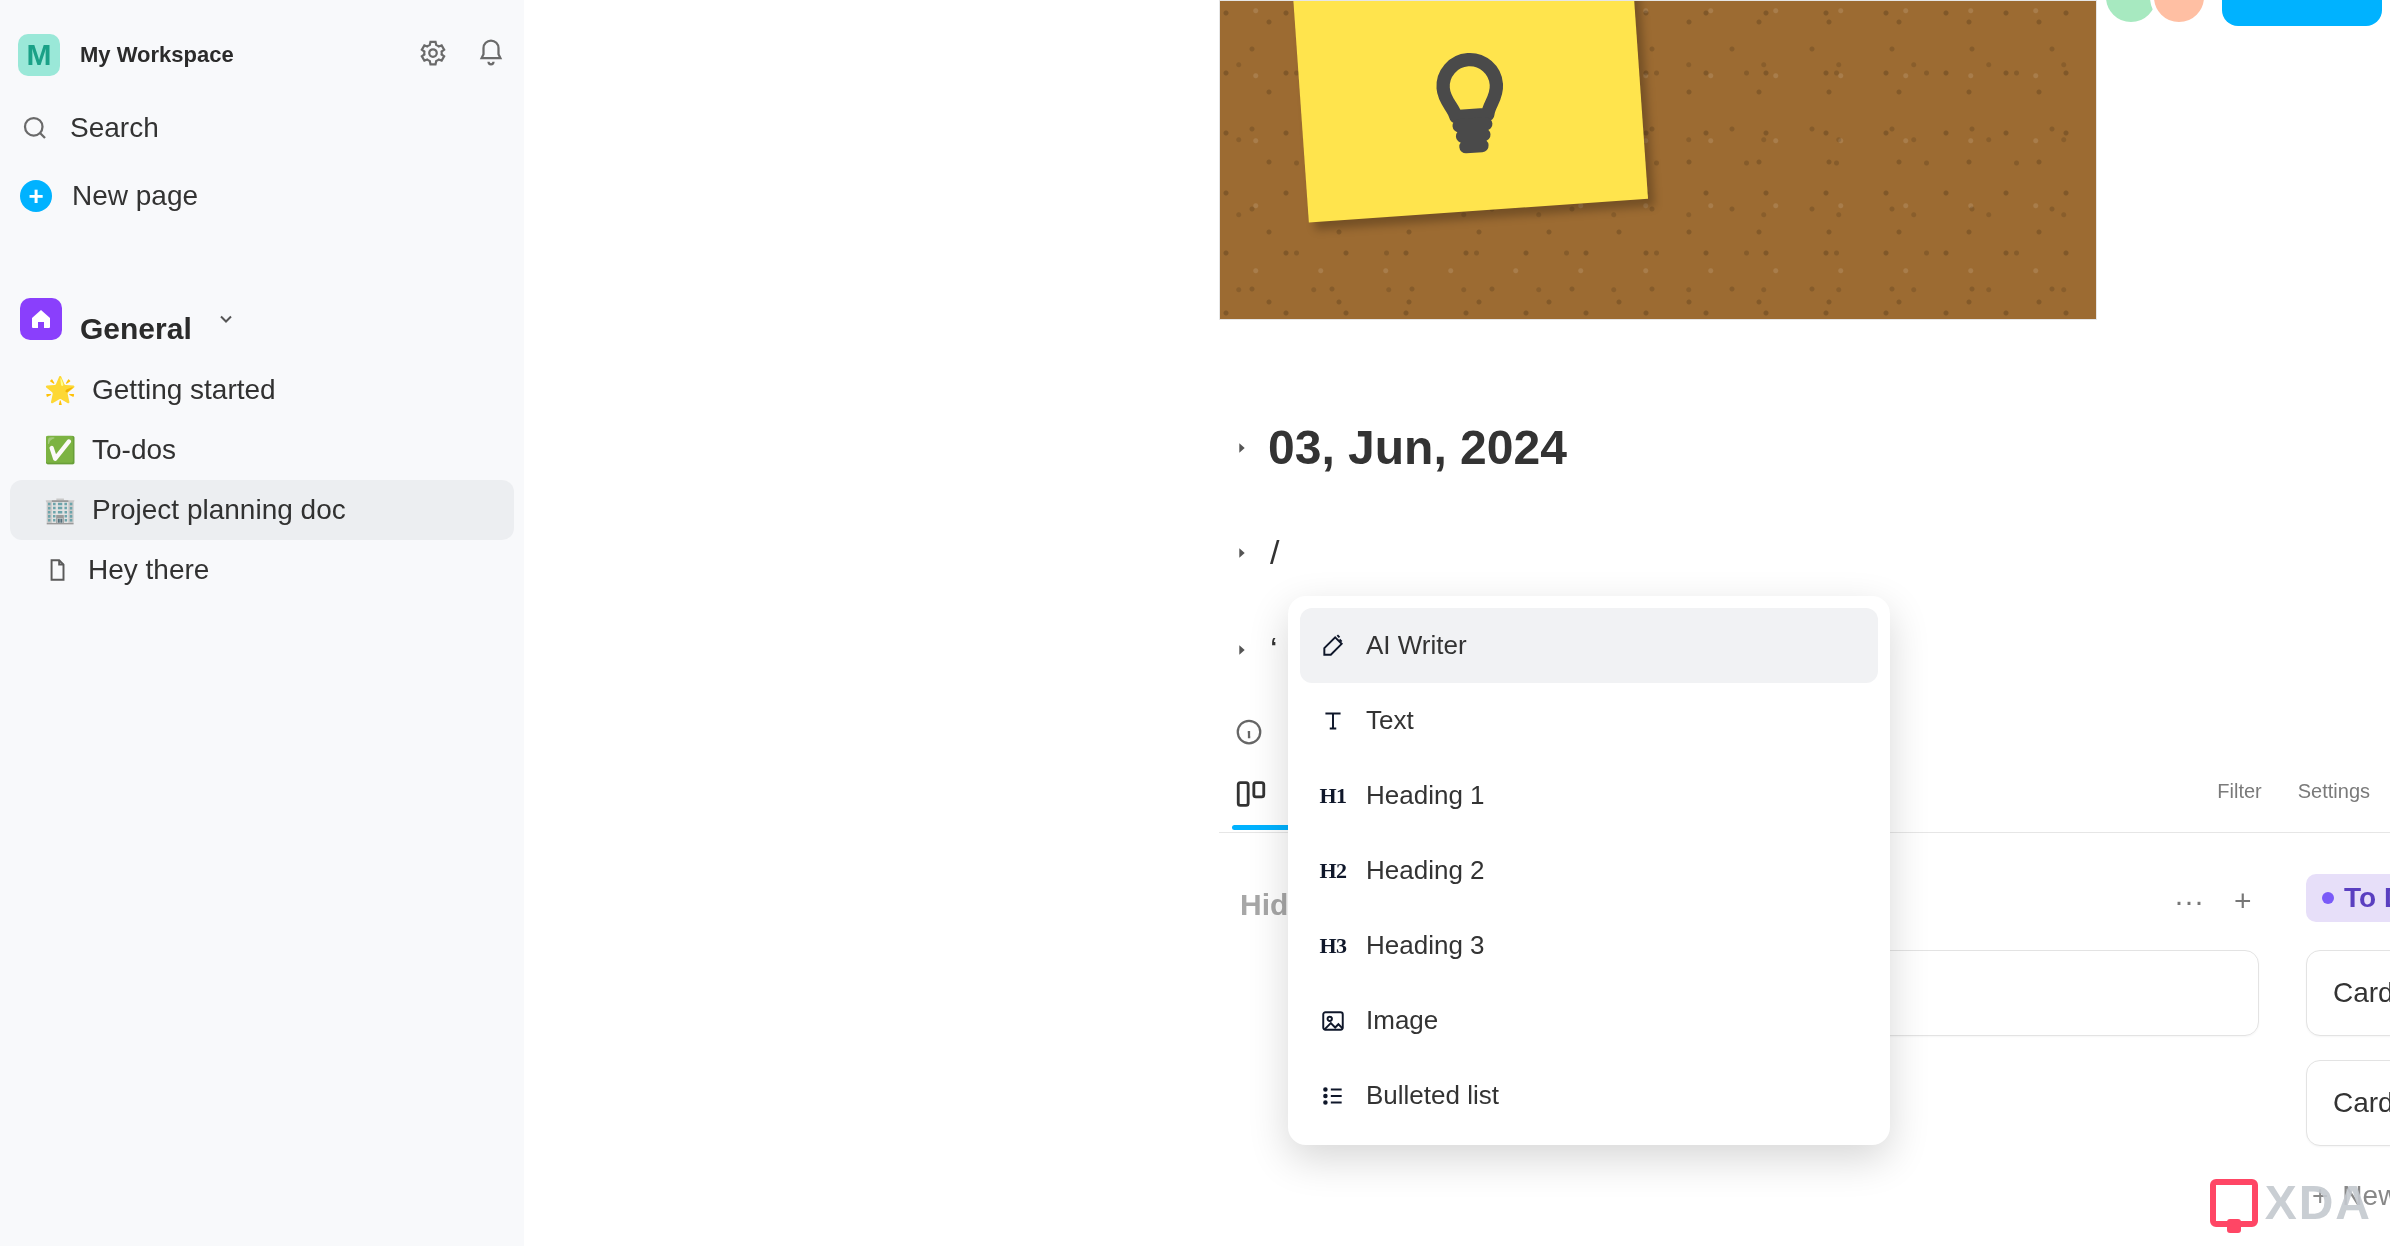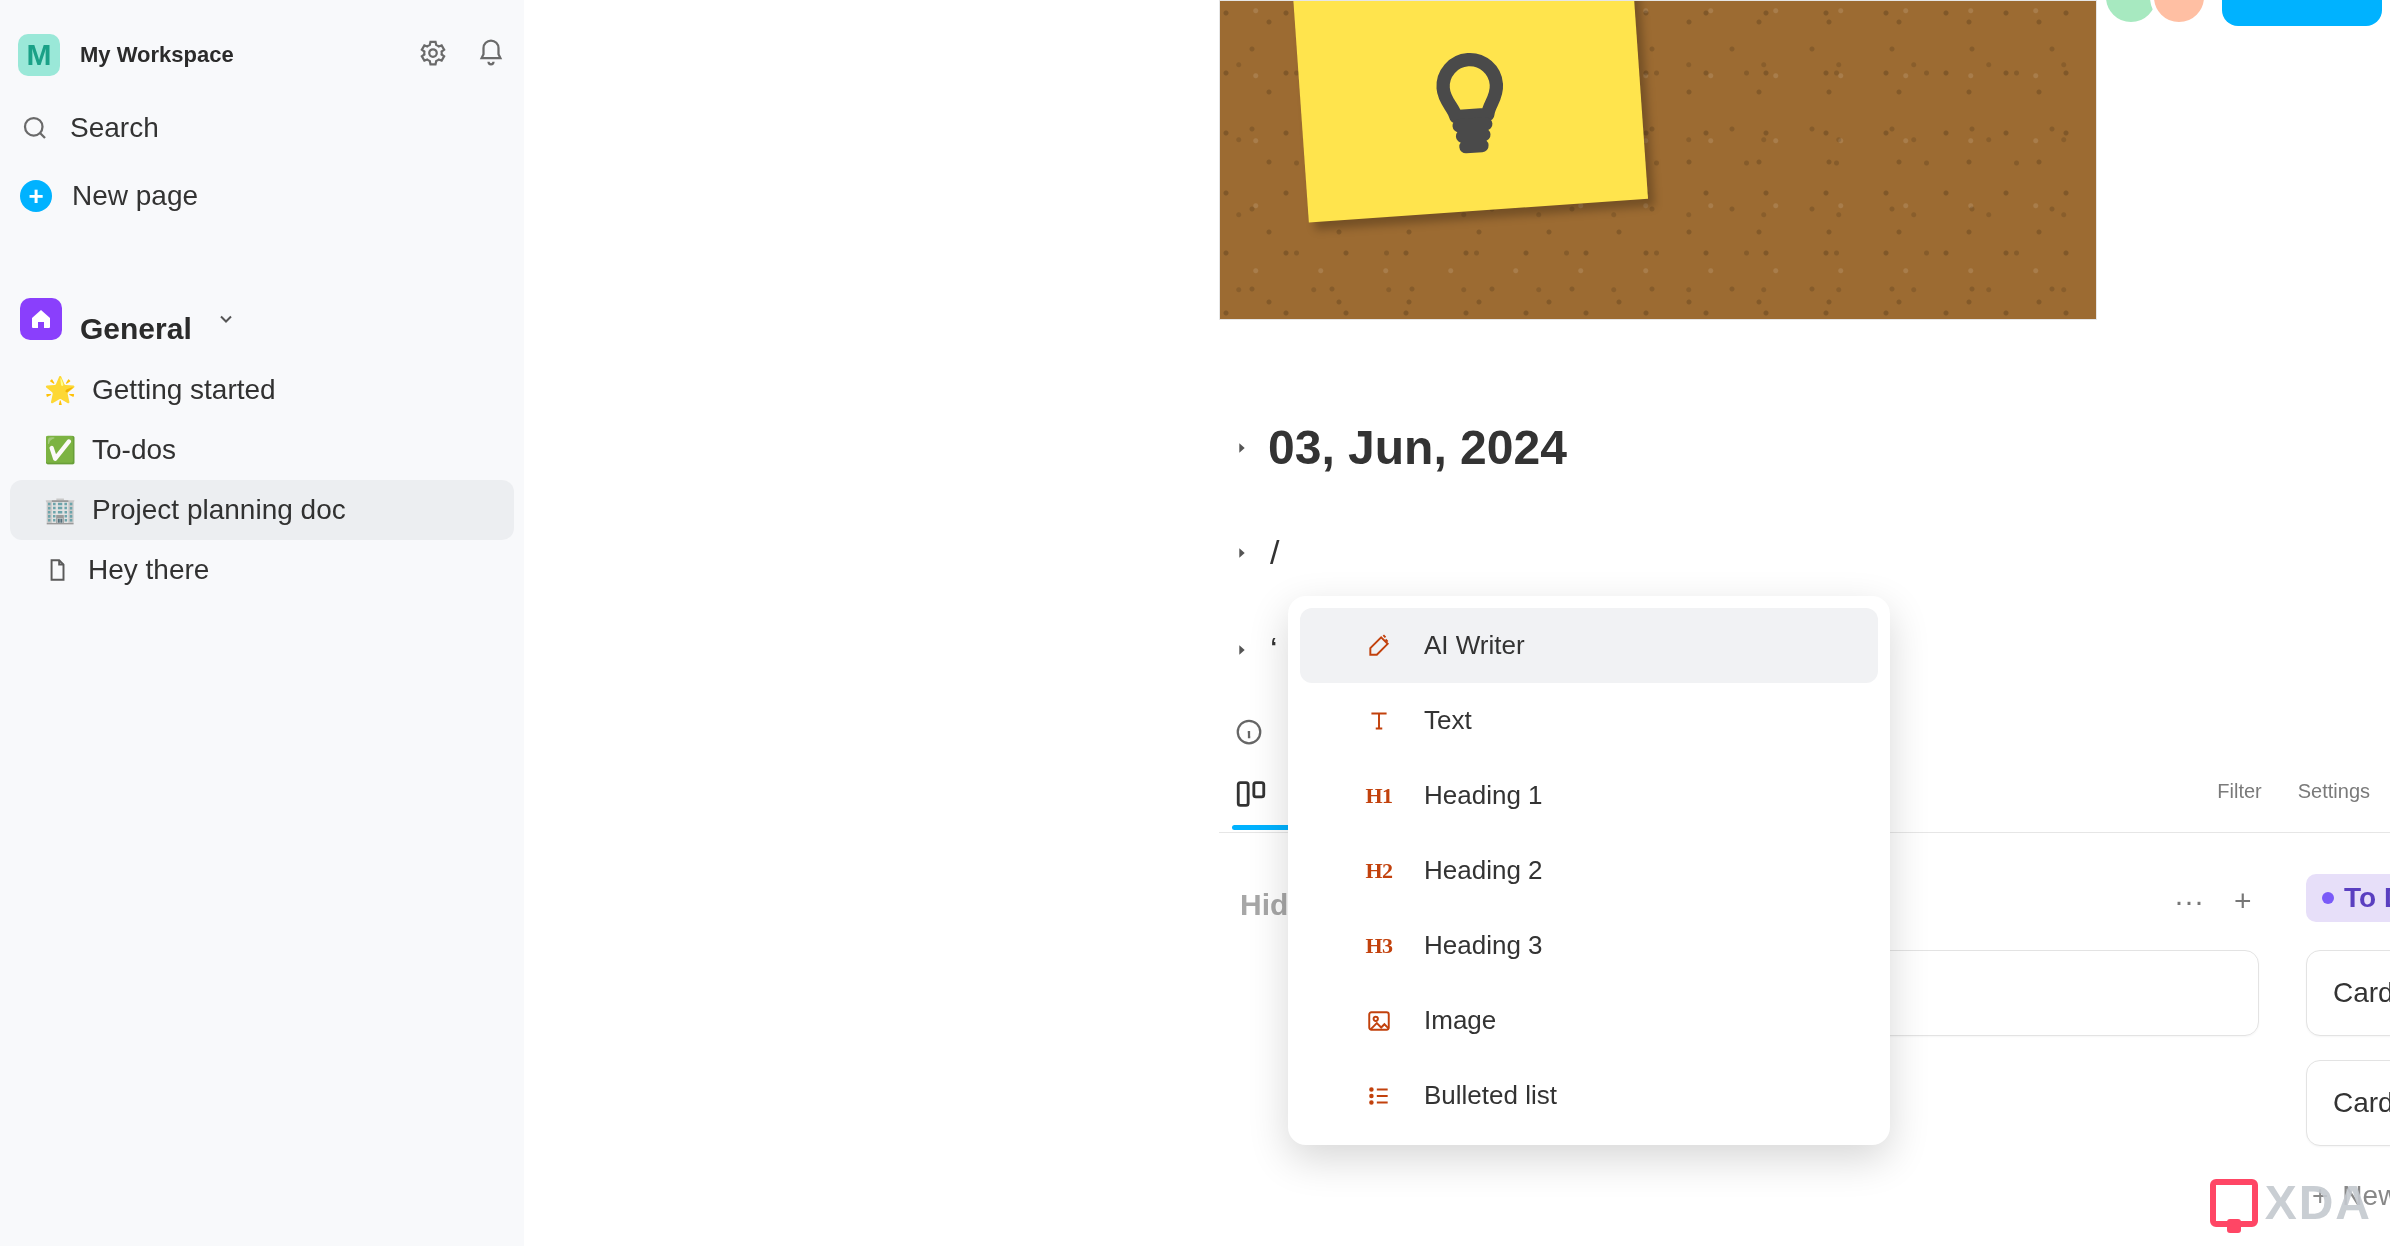--- a/index.html
+++ b/index.html
@@ -66,23 +66,23 @@
 .row-gap-lg { margin-top: 58px; }
 
 .info-ic { margin-top: 48px; }
 .info-ic svg { width: 30px; height:30px; stroke:#666; }
 .board-ic { margin-top: 26px; }
 .board-ic svg { width: 34px; height:34px; stroke:#333; }
 .tab-underline { height:5px; width:60px; background:#00b2ff; margin-top:10px; margin-left:-2px; border-radius:4px; }
 
 
 .popup { position:absolute; left: 764px; top: 596px; width: 602px; background:#fff; border-radius: 18px; box-shadow: 0 14px 40px rgba(0,0,0,.16); padding: 12px; z-index: 50; }
-.popup-item { display:flex; align-items:center; gap: 30px; padding: 22px 18px; border-radius: 12px; font-size: 26px; color:#333; cursor:pointer; }
+.popup-item { display:flex; align-items:center; gap: 18px; padding: 22px 18px; border-radius: 12px; font-size: 26px; color:#333; cursor:pointer; }
 .popup-item:first-child { background:#f1f2f4; }
-.popup-item .ic { width: 30px; height:30px; display:flex; align-items:center; justify-content:center; color:#c2410c;margin-left:46px; }
+.popup-item .ic { width: 30px; height:30px; display:flex; align-items:center; justify-content:center; color:#0f172a; }
 .popup-item .ic svg { width: 26px; height: 26px; }
 .popup-item .h-label { font-family: Georgia, 'Times New Roman', serif; font-size: 22px; font-weight: 600; letter-spacing: -0.5px; }
 
 
 .board-tools { position:absolute; right: 20px; top: 780px; display:flex; gap: 36px; font-size: 20px; color:#7a7a7a; }
 
 .hidden-label { position:absolute; left: 716px; top: 888px; font-size: 30px; font-weight:600; color:#a7a7a7; }
 
 .board-cols { position:absolute; left: 1280px; top: 874px; display:flex; gap: 52px; }
 .col { width: 516px; }

